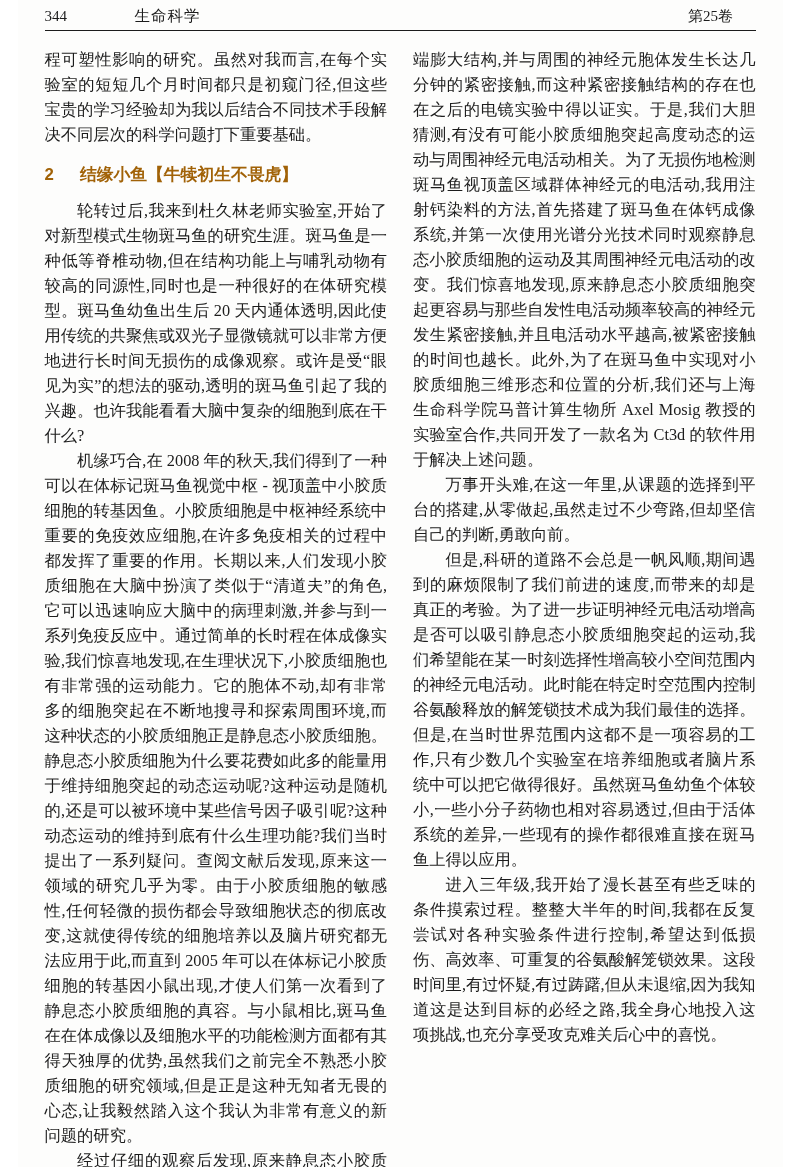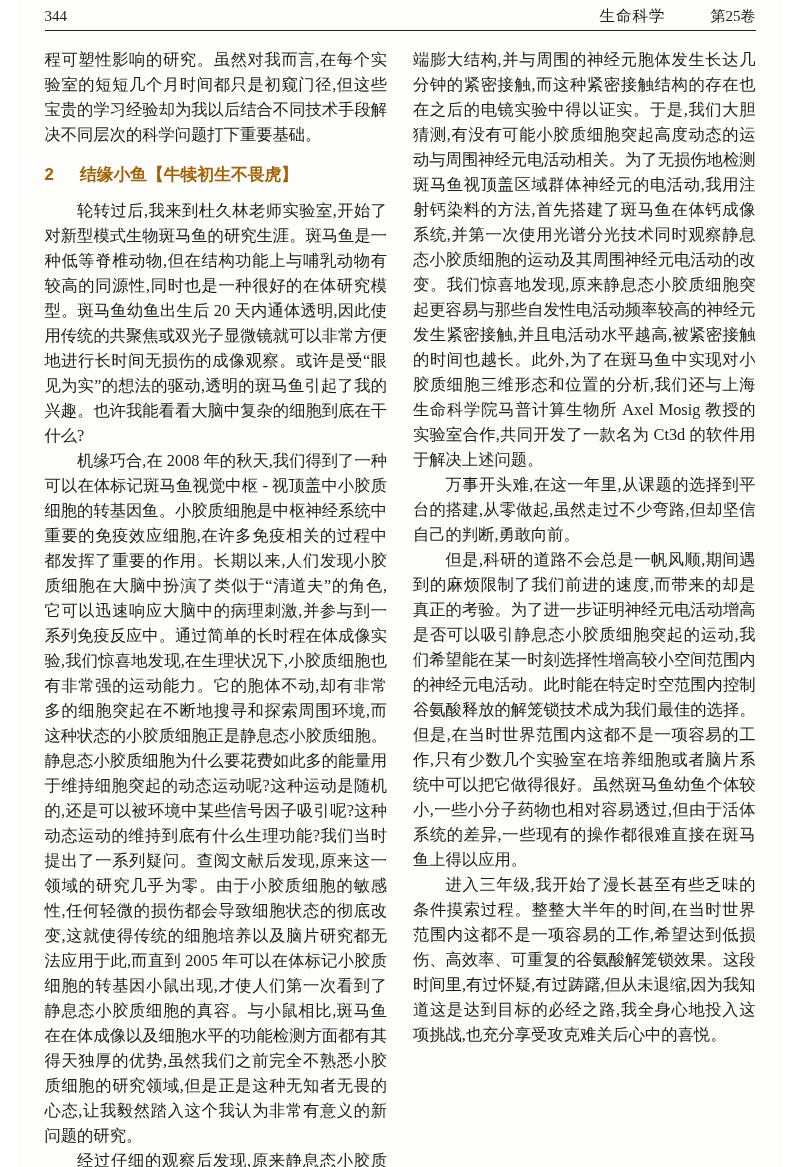--- a/index.html
+++ b/index.html
@@ -22,22 +22,22 @@
   .running-head {
     display: flex;
     align-items: baseline;
     justify-content: space-between;
     font-size: 15px;
     line-height: 20px;
     padding-bottom: 4px;
     border-bottom: 1.5px solid #1c1c1c;
   }
   .running-head .rh-page { width: 90px; text-align: left; }
-  .running-head .rh-journal { flex: 1; text-align: right; font-size: 15.5px; letter-spacing: 1px; }
-  .running-head .rh-volume { width: 90px; text-align: right; }
+  .running-head .rh-journal { flex: 1; text-align: left; font-size: 15.5px; letter-spacing: 1px; }
+  .running-head .rh-volume { width: 90px; text-align: center; }
   .content {
     display: flex;
     gap: 26px;
     margin-top: 16px;
   }
   .column {
     width: 360px;
     box-sizing: border-box;
   }
   .para {
@@ -74,16 +74,16 @@
         <p class="para no-indent">程可塑性影响的研究。虽然对我而言,在每个实验室的短短几个月时间都只是初窥门径,但这些宝贵的学习经验却为我以后结合不同技术手段解决不同层次的科学问题打下重要基础。</p>
         <h2 class="heading"><span class="h-num">2</span><span class="h-title">结缘小鱼【牛犊初生不畏虎】</span></h2>
         <p class="para">轮转过后,我来到杜久林老师实验室,开始了对新型模式生物斑马鱼的研究生涯。斑马鱼是一种低等脊椎动物,但在结构功能上与哺乳动物有较高的同源性,同时也是一种很好的在体研究模型。斑马鱼幼鱼出生后 20 天内通体透明,因此使用传统的共聚焦或双光子显微镜就可以非常方便地进行长时间无损伤的成像观察。或许是受“眼见为实”的想法的驱动,透明的斑马鱼引起了我的兴趣。也许我能看看大脑中复杂的细胞到底在干什么?</p>
         <p class="para">机缘巧合,在 2008 年的秋天,我们得到了一种可以在体标记斑马鱼视觉中枢 - 视顶盖中小胶质细胞的转基因鱼。小胶质细胞是中枢神经系统中重要的免疫效应细胞,在许多免疫相关的过程中都发挥了重要的作用。长期以来,人们发现小胶质细胞在大脑中扮演了类似于“清道夫”的角色,它可以迅速响应大脑中的病理刺激,并参与到一系列免疫反应中。通过简单的长时程在体成像实验,我们惊喜地发现,在生理状况下,小胶质细胞也有非常强的运动能力。它的胞体不动,却有非常多的细胞突起在不断地搜寻和探索周围环境,而这种状态的小胶质细胞正是静息态小胶质细胞。静息态小胶质细胞为什么要花费如此多的能量用于维持细胞突起的动态运动呢?这种运动是随机的,还是可以被环境中某些信号因子吸引呢?这种动态运动的维持到底有什么生理功能?我们当时提出了一系列疑问。查阅文献后发现,原来这一领域的研究几乎为零。由于小胶质细胞的敏感性,任何轻微的损伤都会导致细胞状态的彻底改变,这就使得传统的细胞培养以及脑片研究都无法应用于此,而直到 2005 年可以在体标记小胶质细胞的转基因小鼠出现,才使人们第一次看到了静息态小胶质细胞的真容。与小鼠相比,斑马鱼在在体成像以及细胞水平的功能检测方面都有其得天独厚的优势,虽然我们之前完全不熟悉小胶质细胞的研究领域,但是正是这种无知者无畏的心态,让我毅然踏入这个我认为非常有意义的新问题的研究。</p>
         <p class="para">经过仔细的观察后发现,原来静息态小胶质细胞的细胞突起在不断运动的过程中会不断地形成末</p>
       </div>
     <div class="column" id="col-right">
         <p class="para no-indent">端膨大结构,并与周围的神经元胞体发生长达几分钟的紧密接触,而这种紧密接触结构的存在也在之后的电镜实验中得以证实。于是,我们大胆猜测,有没有可能小胶质细胞突起高度动态的运动与周围神经元电活动相关。为了无损伤地检测斑马鱼视顶盖区域群体神经元的电活动,我用注射钙染料的方法,首先搭建了斑马鱼在体钙成像系统,并第一次使用光谱分光技术同时观察静息态小胶质细胞的运动及其周围神经元电活动的改变。我们惊喜地发现,原来静息态小胶质细胞突起更容易与那些自发性电活动频率较高的神经元发生紧密接触,并且电活动水平越高,被紧密接触的时间也越长。此外,为了在斑马鱼中实现对小胶质细胞三维形态和位置的分析,我们还与上海生命科学院马普计算生物所 Axel Mosig 教授的实验室合作,共同开发了一款名为 Ct3d 的软件用于解决上述问题。</p>
         <p class="para">万事开头难,在这一年里,从课题的选择到平台的搭建,从零做起,虽然走过不少弯路,但却坚信自己的判断,勇敢向前。</p>
         <p class="para">但是,科研的道路不会总是一帆风顺,期间遇到的麻烦限制了我们前进的速度,而带来的却是真正的考验。为了进一步证明神经元电活动增高是否可以吸引静息态小胶质细胞突起的运动,我们希望能在某一时刻选择性增高较小空间范围内的神经元电活动。此时能在特定时空范围内控制谷氨酸释放的解笼锁技术成为我们最佳的选择。但是,在当时世界范围内这都不是一项容易的工作,只有少数几个实验室在培养细胞或者脑片系统中可以把它做得很好。虽然斑马鱼幼鱼个体较小,一些小分子药物也相对容易透过,但由于活体系统的差异,一些现有的操作都很难直接在斑马鱼上得以应用。</p>
-        <p class="para">进入三年级,我开始了漫长甚至有些乏味的条件摸索过程。整整大半年的时间,在当时世界范围内这都不是一项容易的工作,希望达到低损伤、高效率、可重复的谷氨酸解笼锁效果。这段时间里,有过怀疑,有过踌躇,但从未退缩,因为我知道这是达到目标的必经之路,我全身心地投入这项挑战,也充分享受攻克难关后心中的喜悦。</p>
+        <p class="para">进入三年级,我开始了漫长甚至有些乏味的条件摸索过程。整整大半年的时间,我都在反复尝试对各种实验条件进行控制,希望达到低损伤、高效率、可重复的谷氨酸解笼锁效果。这段时间里,有过怀疑,有过踌躇,但从未退缩,因为我知道这是达到目标的必经之路,我全身心地投入这项挑战,也充分享受攻克难关后心中的喜悦。</p>
       </div>
   </div>
 </div>
 
 </body></html>

